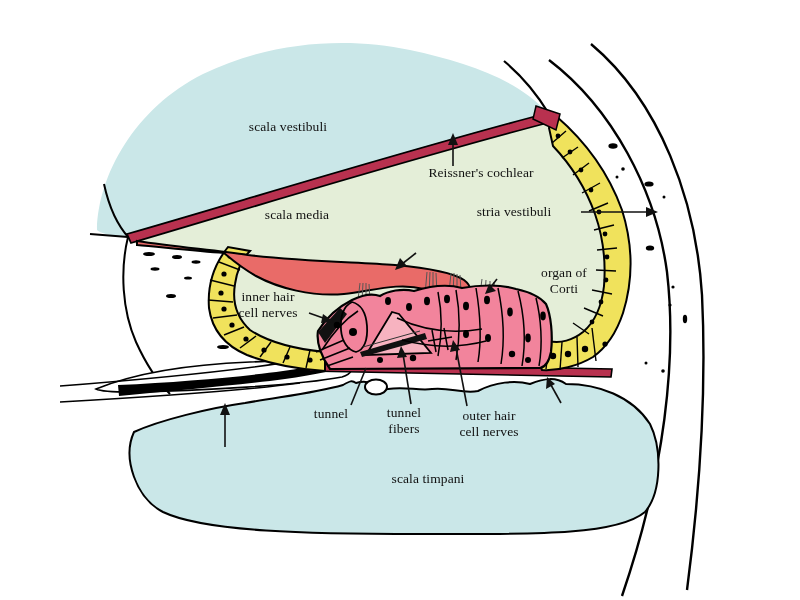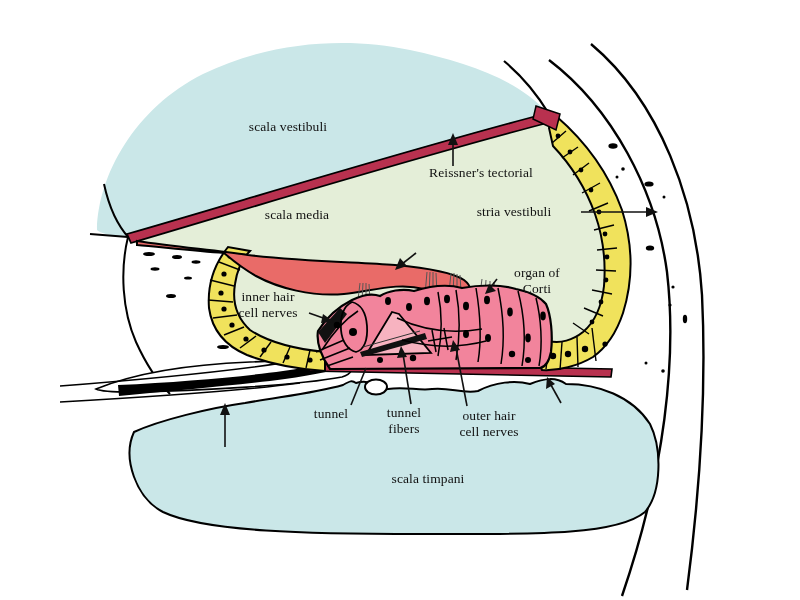--- a/index.html
+++ b/index.html
@@ -269,24 +269,24 @@
           <path d="M 547,377 L 546,389 L 555,384 Z" fill="#111" stroke="none"></path>
     </g>
     <g>
       <path d="M 225,447 L 225,411"></path>
           <path d="M 225,403 L 220,415 L 230,415 Z" fill="#111" stroke="none"></path>
     </g>
   </g>
 </svg>
 
 <div class="lbl" style="left:288px;top:127px">scala vestibuli</div>
-<div class="lbl" style="left:481px;top:173px">Reissner's tectorial</div>
+<div class="lbl" style="left:481px;top:173px">Reissner's cochlear</div>
 <div class="lbl" style="left:297px;top:215px">scala media</div>
 <div class="lbl" style="left:514px;top:212px">stria vestibuli</div>
-<div class="lbl" style="left:537px;top:281px">organ of
+<div class="lbl" style="left:564px;top:281px">organ of
 Corti</div>
 <div class="lbl" style="left:268px;top:305px">inner hair
 cell nerves</div>
 <div class="lbl" style="left:331px;top:414px">tunnel</div>
 <div class="lbl" style="left:404px;top:421px">tunnel
 fibers</div>
 <div class="lbl" style="left:489px;top:424px">outer hair
 cell nerves</div>
 <div class="lbl" style="left:428px;top:479px">scala timpani</div>
 

